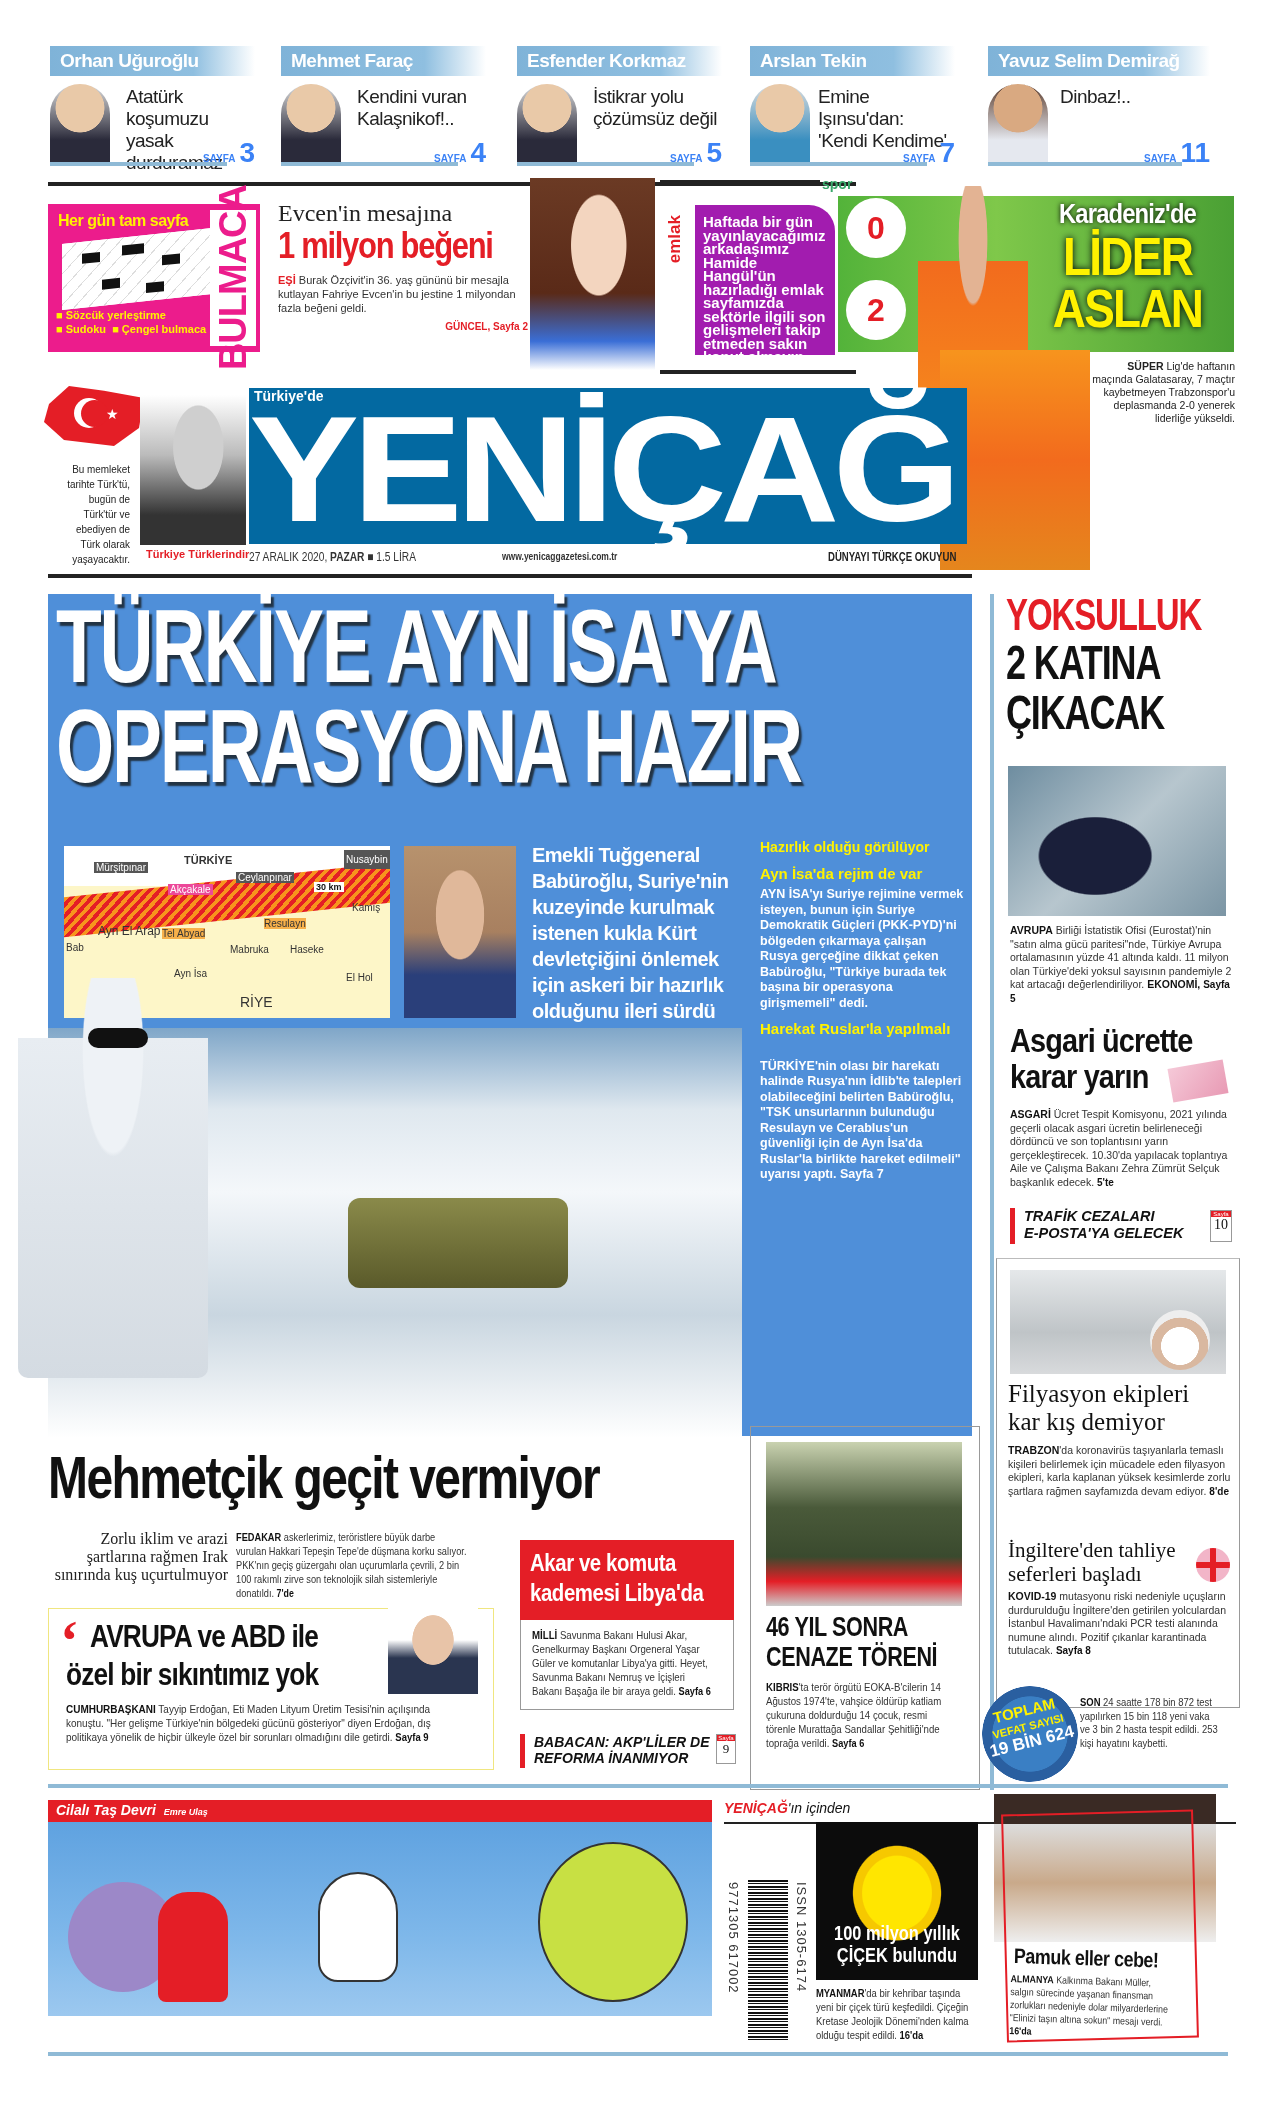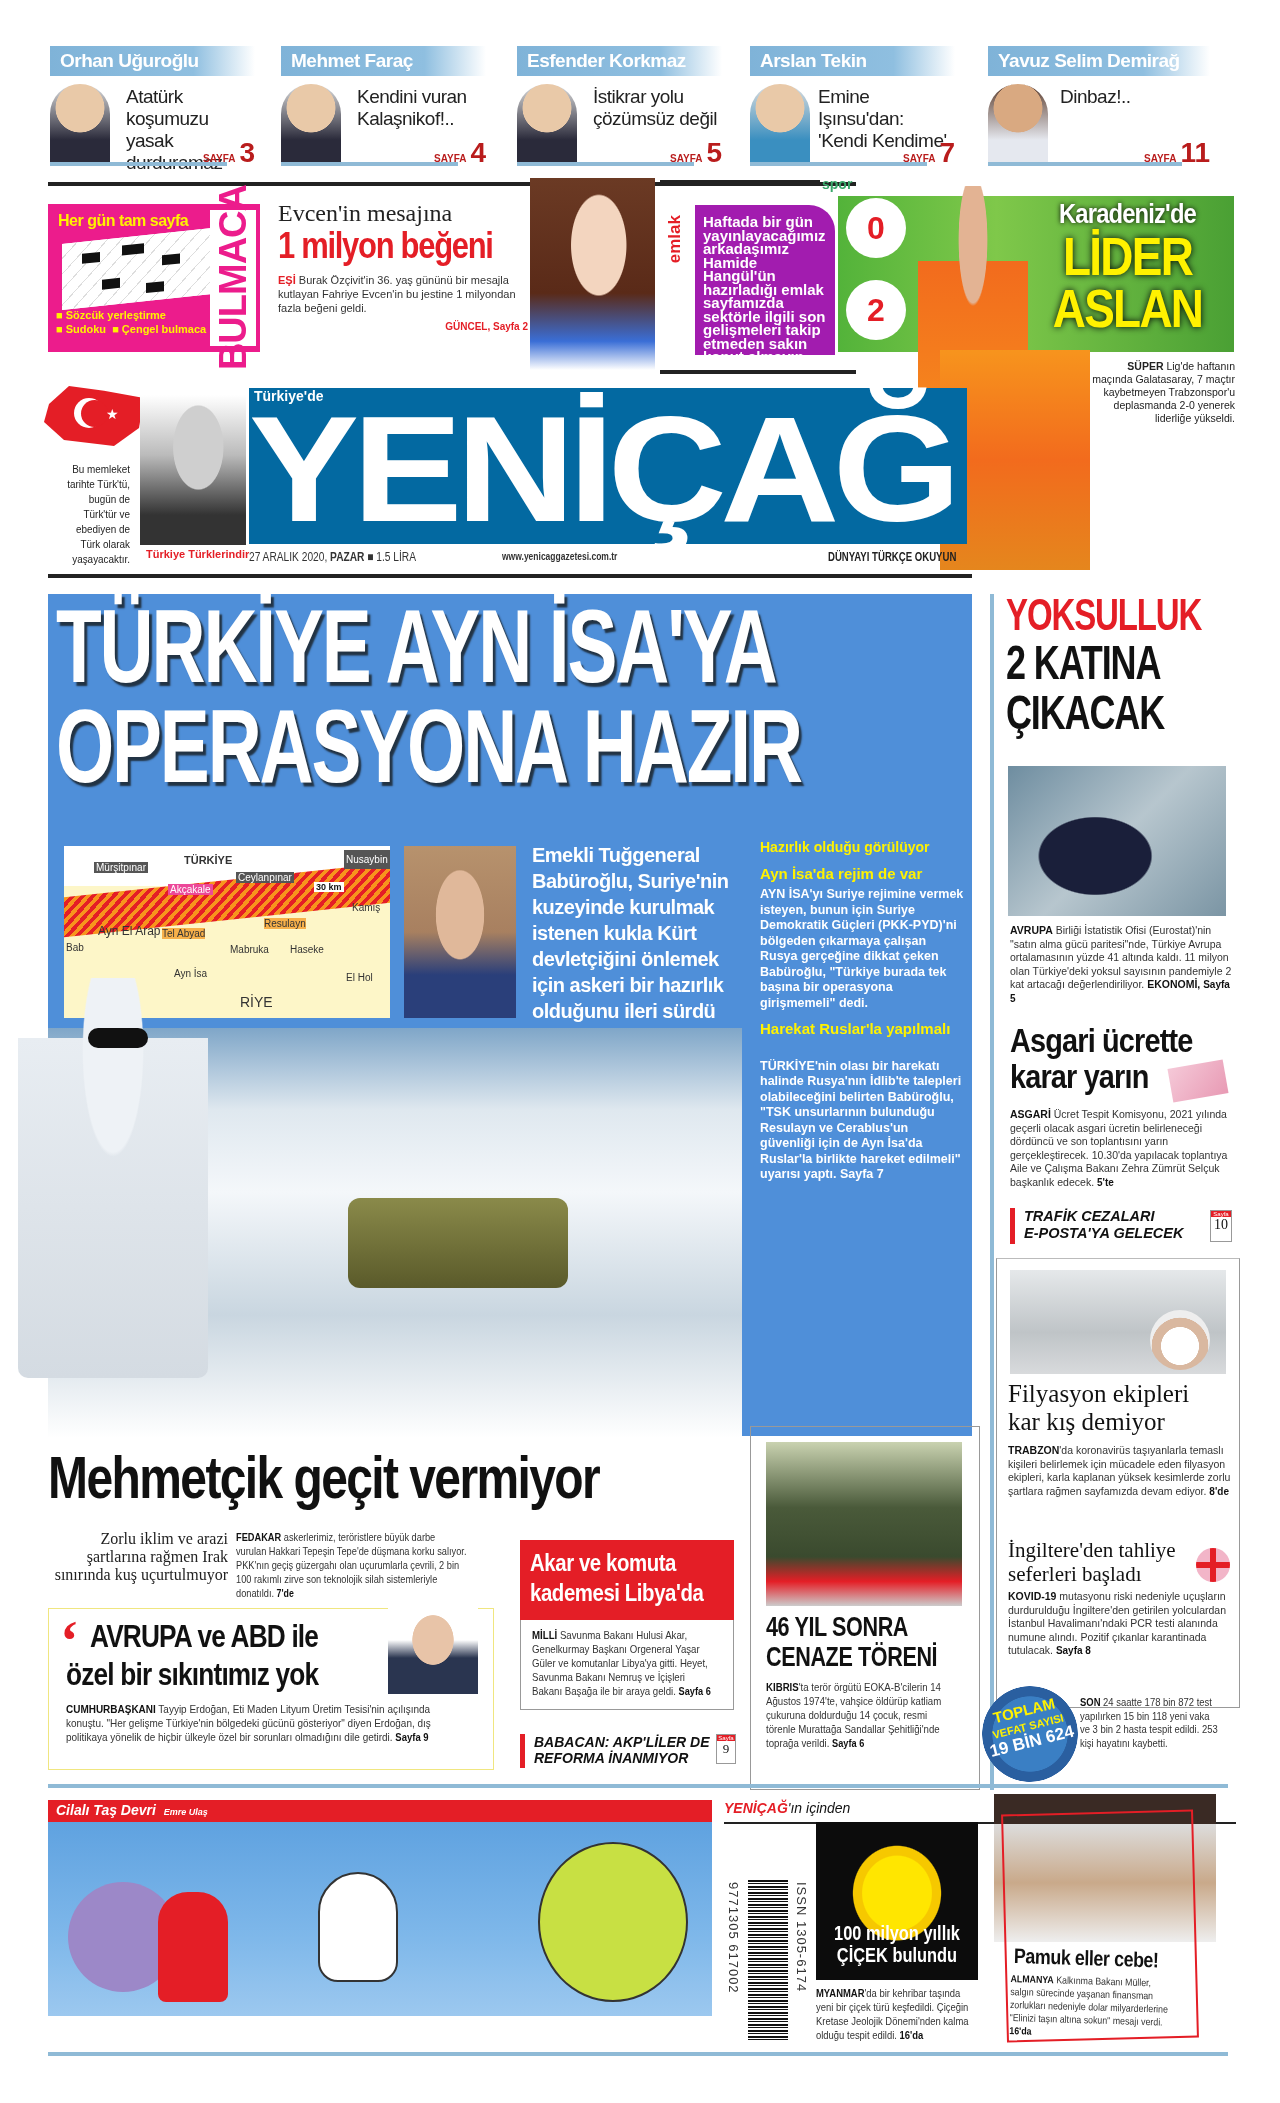--- a/index.html
+++ b/index.html
@@ -3,21 +3,21 @@
 <meta charset="utf-8">
 <style>
 *{box-sizing:border-box;margin:0;padding:0}
 body{width:1280px;height:2103px;background:#fff;position:relative;overflow:hidden;font-family:"Liberation Sans",sans-serif;color:#111}
 .abs{position:absolute}
 
 .col{position:absolute;top:46px;width:205px;height:122px}
 .col .name{height:30px;background:linear-gradient(90deg,#7fb3d8 0%,#8fbfe0 70%,#fff 100%);color:#fff;font-weight:bold;font-size:19px;padding:4px 0 0 10px;letter-spacing:-0.5px}
 .col .face{position:absolute;left:0;top:38px;width:60px;height:80px;border-radius:30px 30px 0 0;background:radial-gradient(circle at 50% 30%,#e9c9a8 0 38%,transparent 39%),linear-gradient(180deg,#ddd 0,#2a2a3a 70%)}
 .col .hl{position:absolute;left:76px;top:40px;font-size:19px;line-height:22px;color:#222;letter-spacing:-0.5px}
-.col .page{position:absolute;right:0;bottom:2px;color:#b91c1c;font-weight:bold}
+.col .page{position:absolute;right:0;bottom:2px;color:#3b82f6;font-weight:bold}
 .col .page .s{font-size:10px;margin-right:4px}
 .col .page .n{font-size:28px;line-height:26px}
 .col .rule{position:absolute;left:0;right:28px;bottom:2px;height:4px;background:#8fbad6}
 .blue{background:#4f8fd9}
 .hrule{position:absolute;height:4px;background:#222}
 .body-txt{font-size:11px;line-height:14px;color:#333}
 .body-txt b{color:#111}
 .sayfa{font-weight:bold;font-size:10px;color:#111}
 </style>
 </head>

